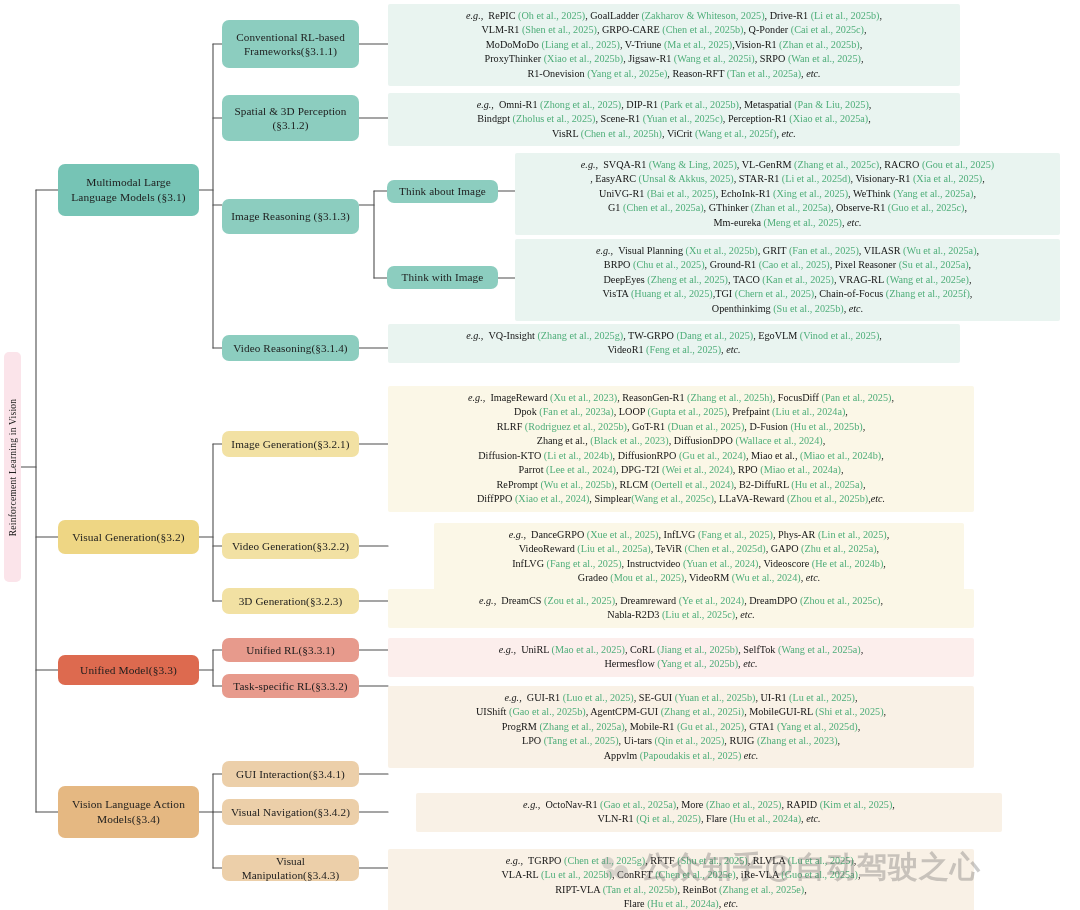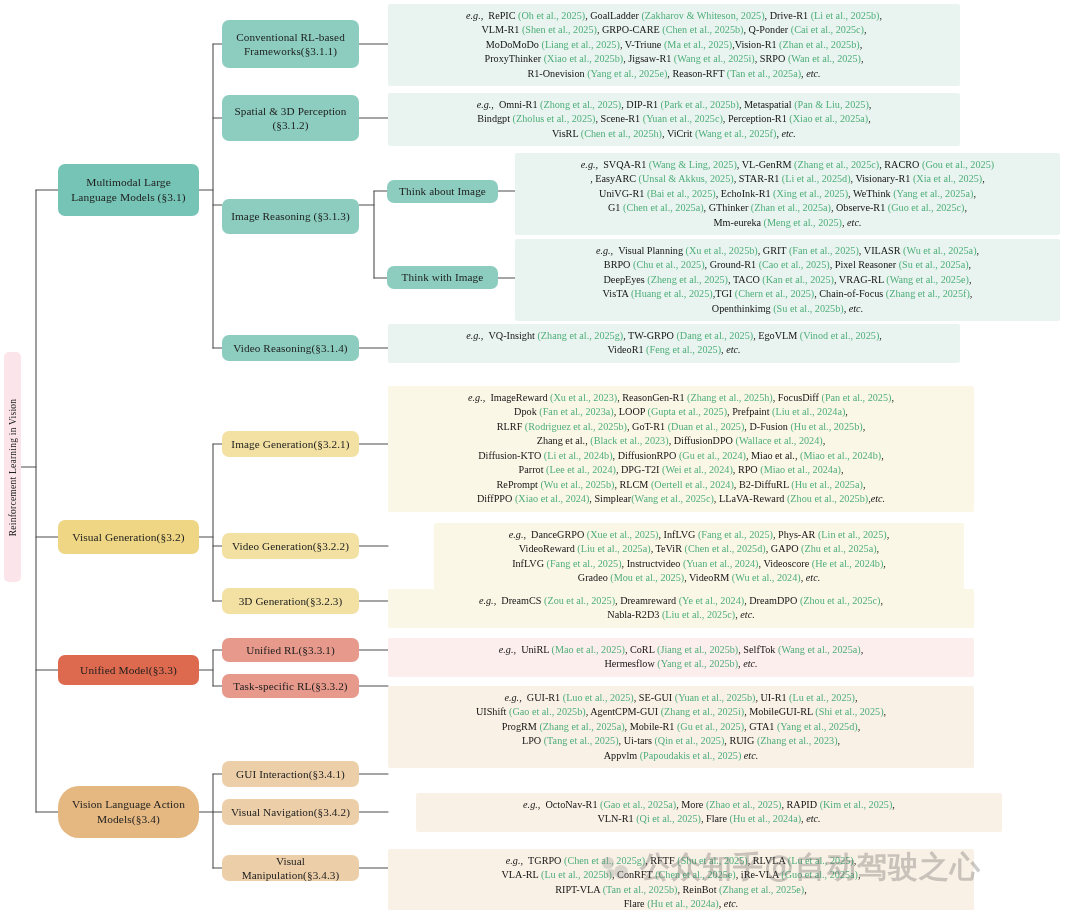--- a/index.html
+++ b/index.html
@@ -164,21 +164,21 @@
 
   <div class="node lvl1 teal" style="left:58px; top:164px; width:141px; height:52px;">
     <span>Multimodal Large Language Models (§3.1)</span>
   </div>
   <div class="node lvl1 yellow" style="left:58px; top:520px; width:141px; height:34px;font-family:Liberation Serif, serif;">
     <span>Visual Generation(§3.2)</span>
   </div>
   <div class="node lvl1 red" style="left:58px; top:655px; width:141px; height:30px;">
     <span>Unified Model(§3.3)</span>
   </div>
-  <div class="node lvl1 orange" style="left:58px; top:786px; width:141px; height:52px;border-radius:21px;">
+  <div class="node lvl1 orange" style="left:58px; top:786px; width:141px; height:52px;">
     <span>Vision Language Action Models(§3.4)</span>
   </div>
 
   <div class="node lvl2 tealsoft" style="left:222px; top:20px; width:137px; height:48px;">
     <span>Conventional RL-based Frameworks(§3.1.1)</span>
   </div>
   <div class="node lvl2 tealsoft" style="left:222px; top:95px; width:137px; height:46px;">
     <span>Spatial &amp; 3D Perception (§3.1.2)</span>
   </div>
   <div class="node lvl2 tealsoft" style="left:222px; top:192px; width:137px; height:35px;margin-top:7px;">

